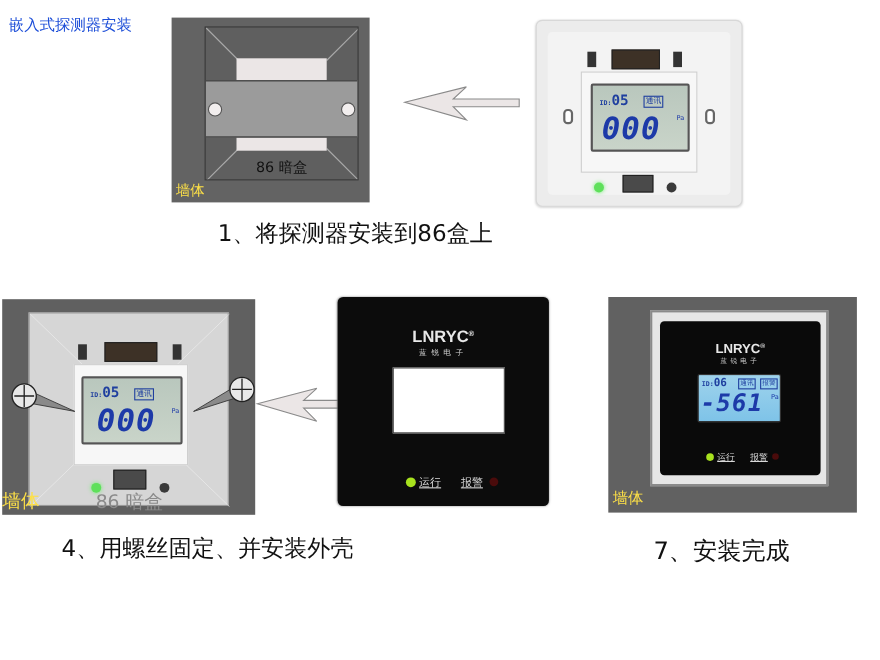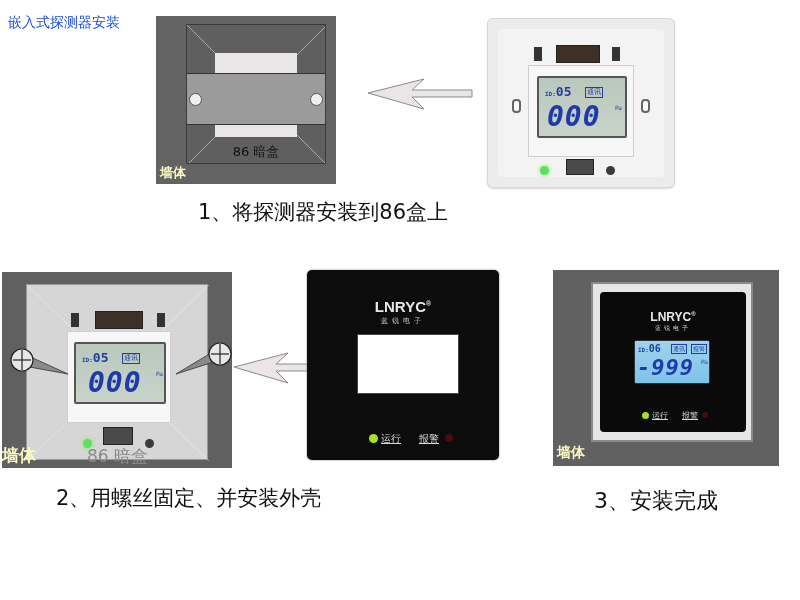--- a/index.html
+++ b/index.html
@@ -10,21 +10,21 @@
   .title-top { left: 8px; top: 14px; font-size: 14px; color: #1d4ed8; }
 
   
   .wall1 { left: 156px; top: 16px; width: 180px; height: 168px; background: #636363; }
   .box86 { left: 30px; top: 8px; width: 140px; height: 140px; border: 1px solid #3a3a3a; background: #5f5f5f; overflow: hidden; }
   .box86 svg { position: absolute; left: 0; top: 0; }
   .slot { position: absolute; background: #ebe6e6; }
   .plate { position: absolute; left: 0; top: 48px; width: 138px; height: 52px; background: #9b9b9b; border-top: 1px solid #333; border-bottom: 1px solid #333; }
   .hole { position: absolute; width: 13px; height: 13px; border-radius: 50%; background: #f2eeee; border: 1px solid #555; top: 19px; }
   .box-label { position: absolute; left: 0; width: 138px; top: 118px; text-align: center; font-size: 13px; color: #111; }
-  .wall-label { position: absolute; font-size: 13px; color: #fef9c3; font-weight: bold; }
+  .wall-label { position: absolute; font-size: 13px; color: #fde047; }
 
   
   .arrow svg { display: block; }
 
   
   .device1 { left: 487px; top: 18px; width: 188px; height: 170px; background: #ececec; border-radius: 6px; border: 1px solid #d8d8d8; box-shadow: 0 1px 2px rgba(0,0,0,.15); }
   .inner-face { position: absolute; left: 10px; top: 10px; right: 10px; bottom: 10px; background: #f3f3f3; border-radius: 4px; }
   .dip { position: absolute; background: #3d3126; border: 1px solid #222; }
   .dip-key { position: absolute; background: #333; width: 8px; height: 14px; }
   .module { position: absolute; background: #f7f7f7; border: 1px solid #cfcfcf; }
@@ -181,26 +181,26 @@
       <div class="brand" style="top:18px;font-size:12px;">
         <span>LNRYC</span><sup style="font-size:6px;">®</sup>
       </div>
       <div class="brand-sub" style="top:32px;font-size:6px;letter-spacing:3px;">蓝锐电子</div>
       <div class="lcd blue" style="left:34px;top:48px;width:76px;height:44px;border:1px solid #333;">
         <div class="lcd-id" style="left:3px;top:2px;font-size:10px;">
           <small>ID:</small><span>06</span>
         </div>
         <div class="lcd-tag" style="left:36px;top:3px;font-size:6px;line-height:8px;">通讯</div>
         <div class="lcd-tag" style="left:56px;top:3px;font-size:6px;line-height:8px;">报警</div>
-        <div class="lcd-val" style="left:2px;top:14px;font-size:22px;">-999</div>
+        <div class="lcd-val" style="left:2px;top:14px;font-size:22px;">-561</div>
         <div class="lcd-unit" style="left:66px;top:17px;">Pa</div>
       </div>
       <div class="led-lime" style="left:42px;top:120px;width:7px;height:7px;"></div>
       <div class="status-txt" style="left:52px;top:118px;font-size:8px;">运行</div>
       <div class="status-txt" style="left:82px;top:118px;font-size:8px;">报警</div>
       <div class="led-red" style="left:102px;top:120px;width:6px;height:6px;"></div>
     </div>
   </div>
   <div class="wall-label" style="left:4px;top:174px;font-size:14px;">墙体</div>
 </div>
 
-<div class="abs caption" style="left:56px;top:484px;">2、用螺丝固定、并安装外壳</div>
-<div class="abs caption" style="left:594px;top:486px;font-size:22px;">3、安装完成</div>
+<div class="abs caption" style="left:56px;top:484px;">4、用螺丝固定、并安装外壳</div>
+<div class="abs caption" style="left:594px;top:486px;font-size:22px;">7、安装完成</div>
 
 </body></html>

